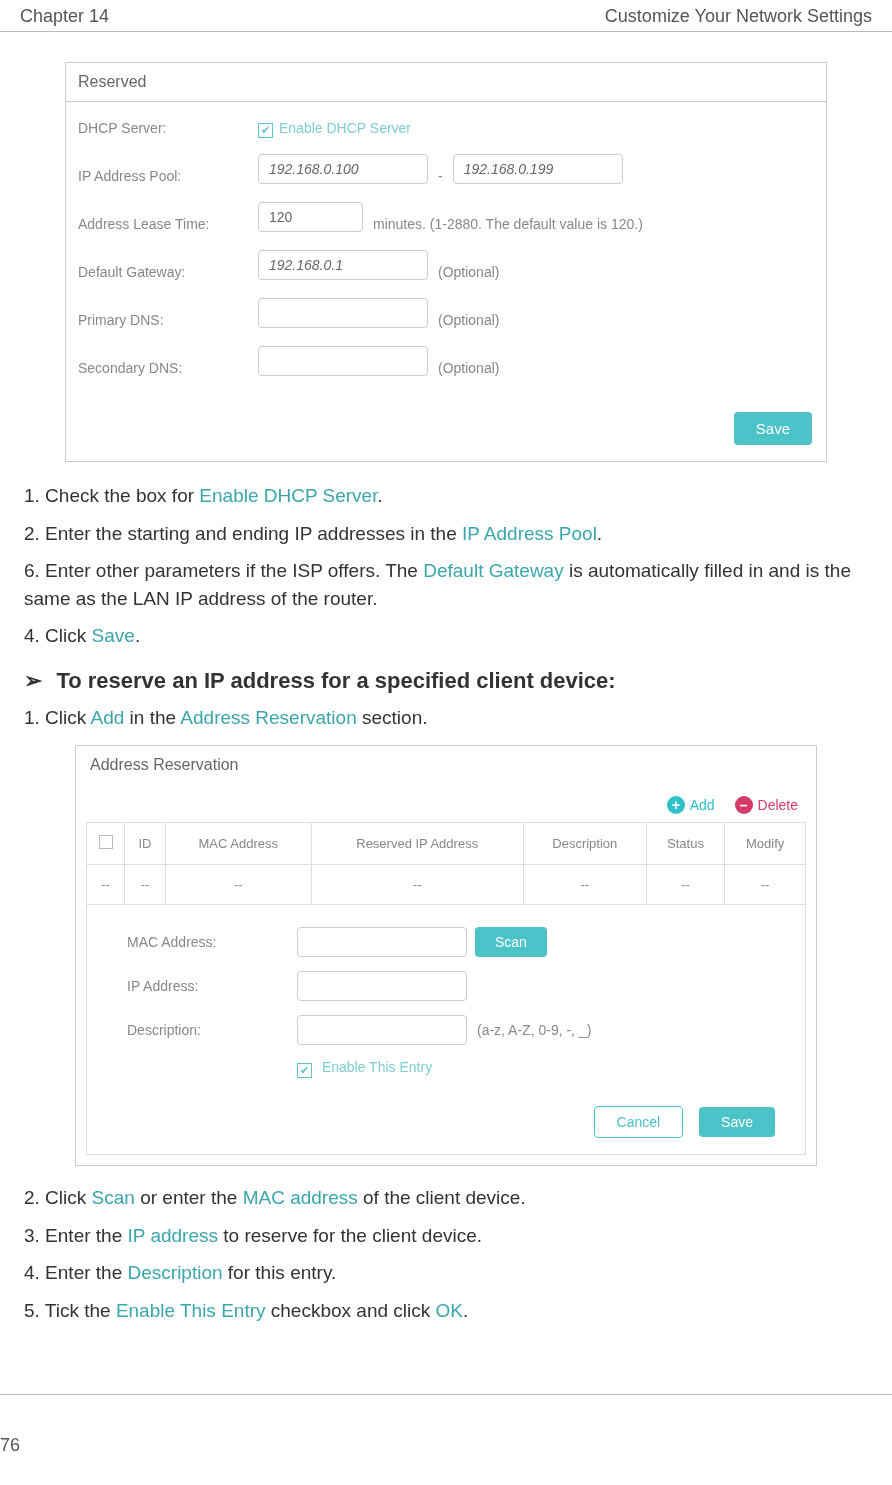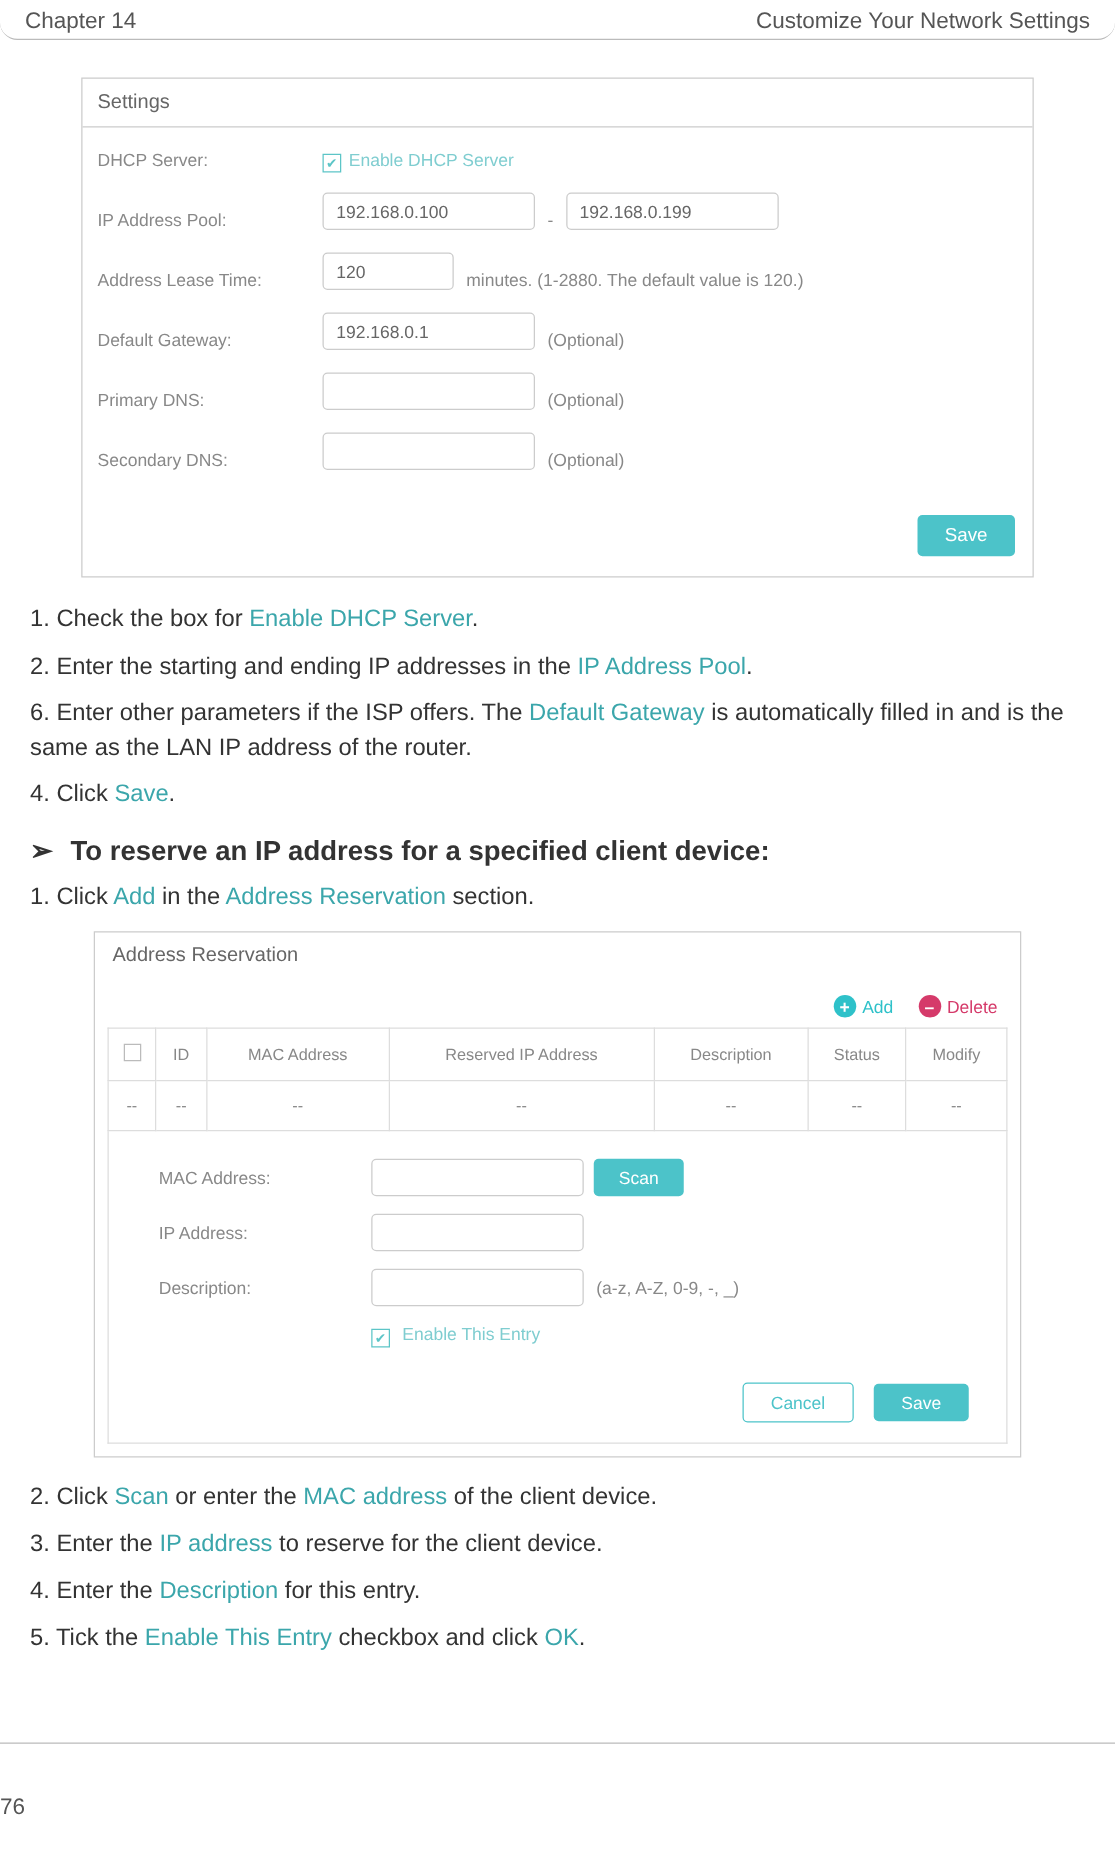--- a/index.html
+++ b/index.html
@@ -11,21 +11,20 @@
     margin: 0 auto;
     padding: 0;
   }
   .page-header {
     display: flex;
     justify-content: space-between;
     padding: 6px 20px 4px 20px;
     font-size: 18px;
     color: #555;
     border-bottom: 1px solid #bbb;
-    border-radius: 14px;
   }
   .content { padding: 0 20px 30px 20px; }
 
   
   .panel {
     border: 1px solid #ccc;
     margin: 30px 45px 20px 45px;
     background: #fff;
     font-size: 14px;
     color: #777;
@@ -49,21 +48,21 @@
   }
   .chk-label { color: #7fcdd0; font-size: 14px; }
   .inp {
     border: 1px solid #ccc;
     border-radius: 4px;
     height: 30px;
     padding: 0 10px;
     font-size: 14px;
     color: #666;
   }
-  .w170 { width: 170px; }
+  .w170 { width: 170px; font-style: italic; }
   .w90  { width: 105px; }
   .hint { color: #888; font-size: 14px; margin-left: 10px; }
   .dash { margin: 0 10px; color: #888; }
   .save-row { text-align: right; padding: 0 14px 16px 0; }
   .btn-teal {
     display: inline-block;
     background: #4cc3c9;
     color: #fff;
     border-radius: 4px;
     padding: 8px 22px;
@@ -171,21 +170,21 @@
 <body>
 
 <div class="page-header">
   <span>Chapter 14</span>
   <span>Customize Your Network Settings</span>
 </div>
 
 <div class="content">
 
   <div class="panel">
-    <div class="panel-title">Settings</div>
+    <div class="panel-title">Reserved</div>
     <div class="panel-body">
 
       <div class="row">
         <div class="lbl">DHCP Server:</div>
         <span class="chk">✔</span>
         <span class="chk-label">Enable DHCP Server</span>
       </div>
 
       <div class="row">
         <div class="lbl">IP Address Pool:</div>

